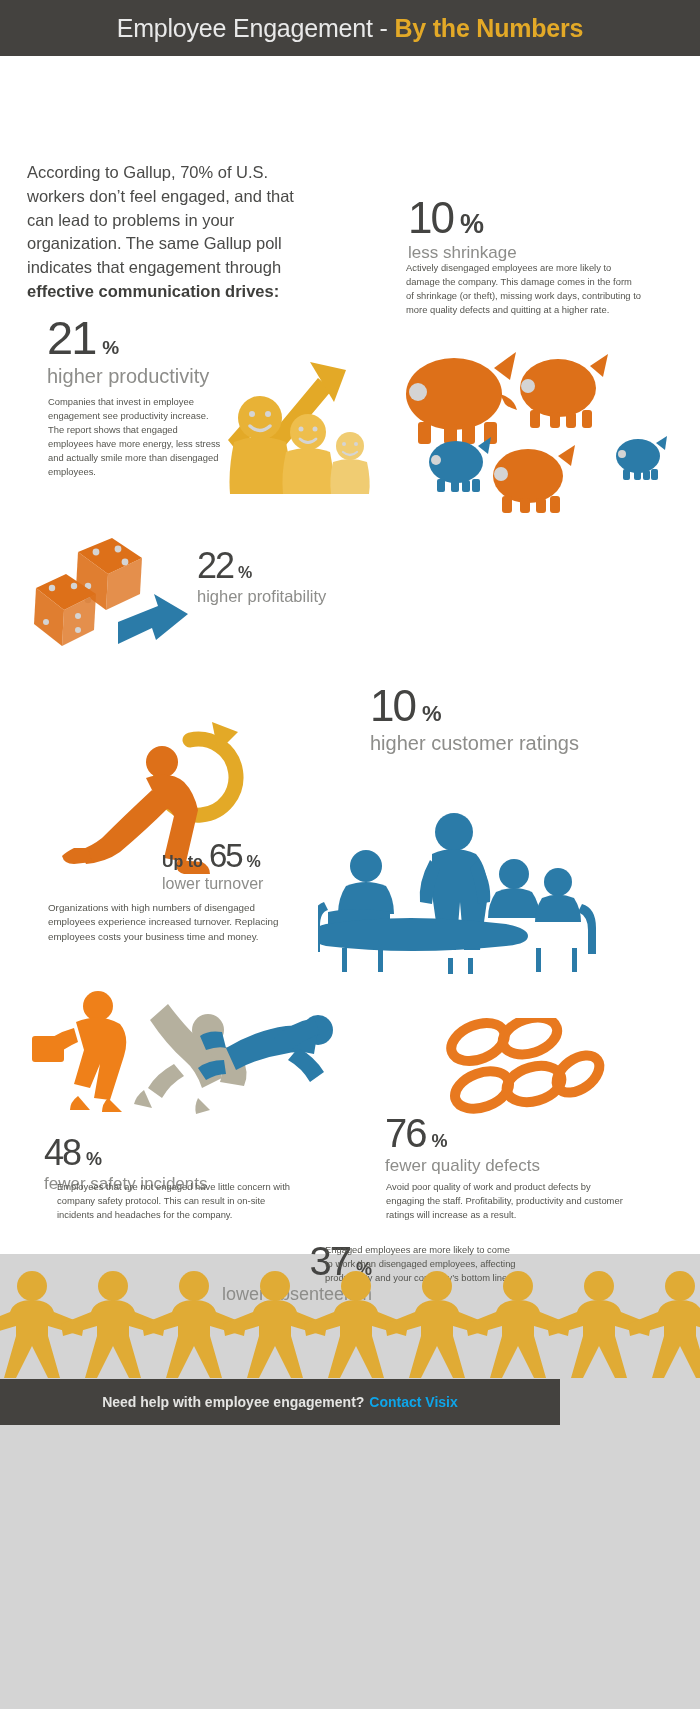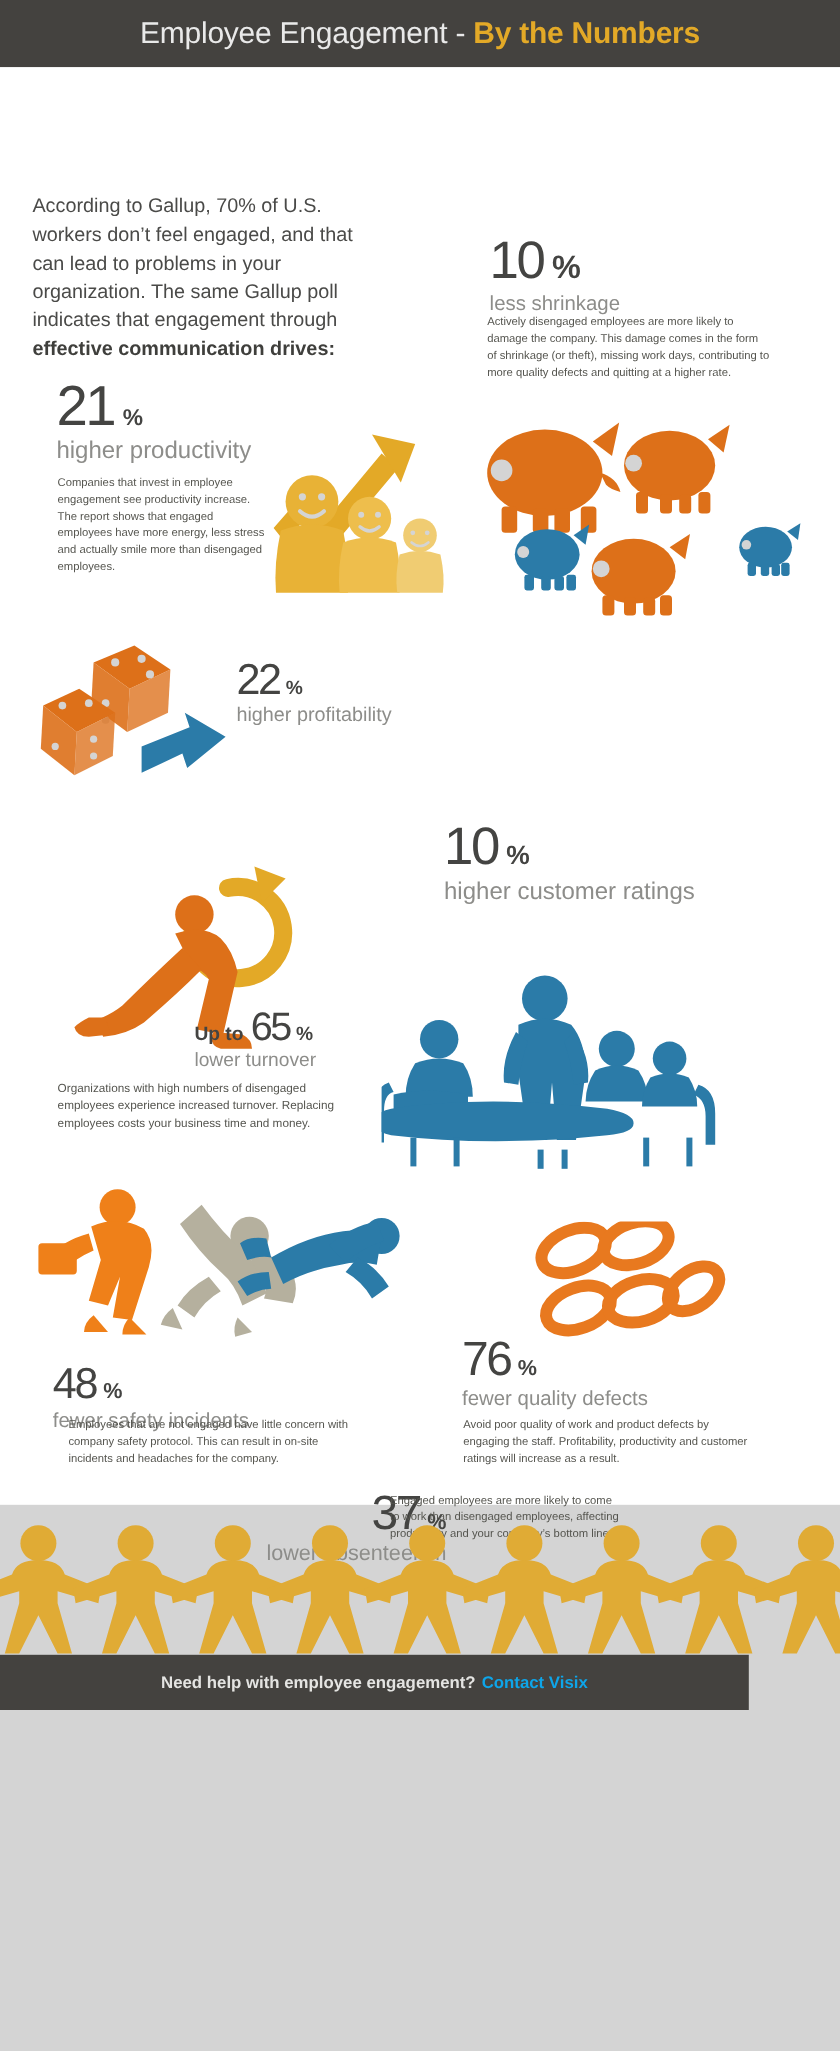--- a/index.html
+++ b/index.html
@@ -397,18 +397,18 @@
           <circle cx="32" cy="22" r="15"></circle>
           <path d="M32 36 q18 0 22 12 l30 12 l-2 12 l-34 -10 l0 10 l12 42 l-12 0 l-16 -32 l-16 32 l-12 0 l12 -42 l0 -10 l-34 10 l-2 -12 l30 -12 q4 -12 22 -12 Z"></path>
         </g>
       <g transform="translate(648,0)">
           <circle cx="32" cy="22" r="15"></circle>
           <path d="M32 36 q18 0 22 12 l30 12 l-2 12 l-34 -10 l0 10 l12 42 l-12 0 l-16 -32 l-16 32 l-12 0 l12 -42 l0 -10 l-34 10 l-2 -12 l30 -12 q4 -12 22 -12 Z"></path>
         </g>
     </g>
   </svg>
 
-  <div class="abs cta" style="left:0; top:1379px; width:624px;">
+  <div class="abs cta" style="left:0; top:1379px; width:560px;">
     <span>Need help with employee engagement?</span>
     <a class="gold" href="#" style="text-decoration:none;">Contact Visix</a>
   </div>
 
 </div>
 
 </body></html>

